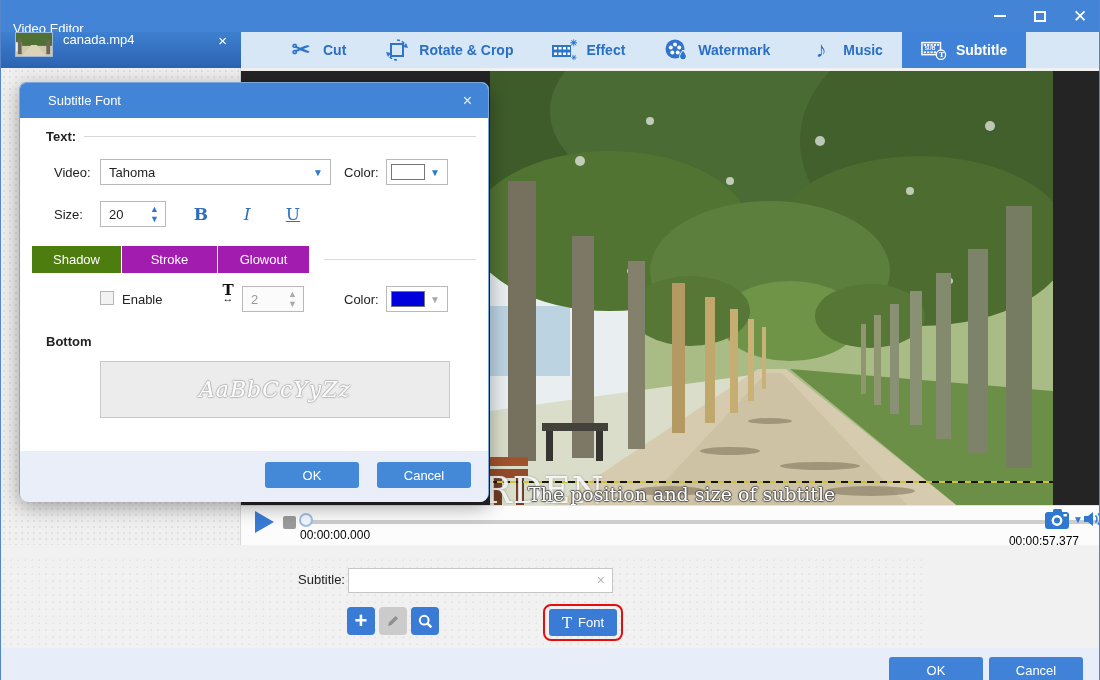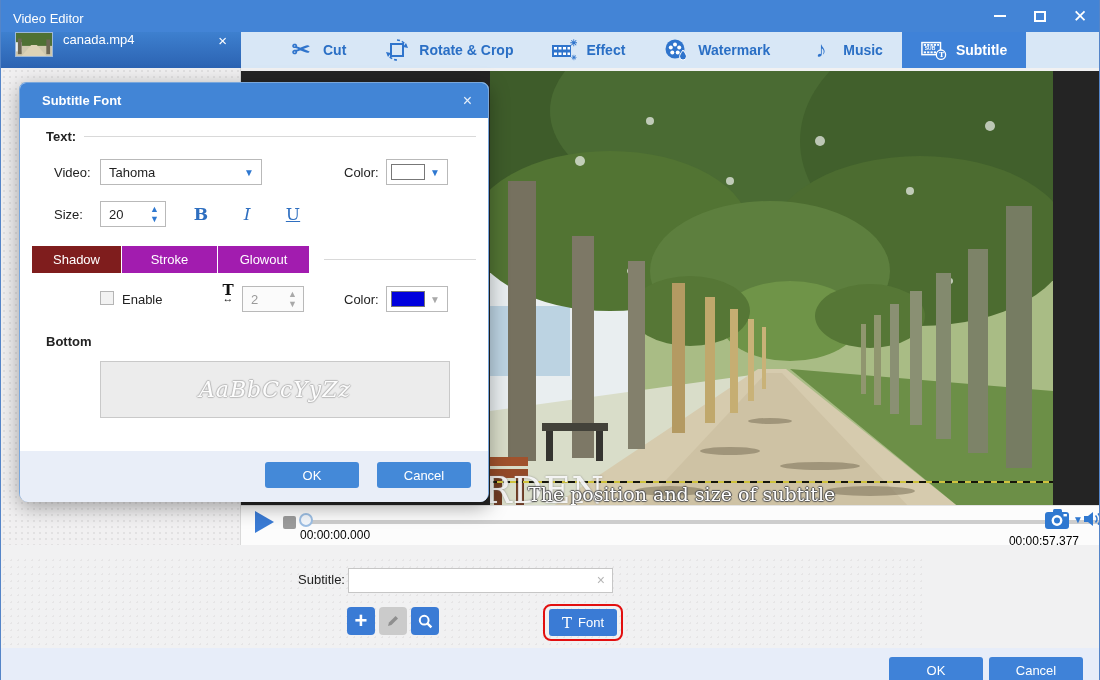--- a/index.html
+++ b/index.html
@@ -5,21 +5,21 @@
   * { margin:0; padding:0; box-sizing:border-box; }
   html,body { width:1100px; height:680px; }
   body {
     font-family:"Liberation Sans", sans-serif;
     position:relative; overflow:hidden; background:#f1f1f2;
     border-left:1px solid #5585c8; border-right:1px solid #5585c8;
   }
   .serif { font-family:"DejaVu Serif", serif; }
 
   
-  .titlebar { position:absolute; left:0; top:0; width:1100px; height:36px; background:#4384d6; display:flex; align-items:center; }
+  .titlebar { position:absolute; left:0; top:0; width:1100px; height:36px; background:#4384d6; display:flex; align-items:flex-end; }
   .titlebar .title { color:#fff; font-size:13px; padding-left:12px; }
   .win-btns { position:absolute; right:8px; top:0; height:32px; display:flex; align-items:center; gap:14px; }
   .win-btn { width:26px; height:24px; color:#fff; font-size:14px; display:flex; align-items:center; justify-content:center; cursor:default; }
   .win-btn .min-glyph { width:12px; height:2px; background:#fff; display:block; }
   .win-btn .max-glyph { width:12px; height:11px; border:2px solid #fff; display:block; }
   .win-btn.close { font-size:17px; }
 
   
   .tabbar { position:absolute; left:0; top:32px; width:1100px; height:36px; background:#d8e7f6; }
   .file-tab { position:absolute; left:0; top:0; width:240px; height:36px; background:linear-gradient(#3e80cf,#2c63b2); display:flex; }
@@ -88,40 +88,40 @@
   .pos-fill { position:absolute; left:0; top:0; width:213px; height:5px; background:#ee7420; border-radius:3px; }
   .pos-handle { position:absolute; left:207px; top:-4px; width:13px; height:13px; border-radius:50%; background:#2f78d0; }
 
   .btm-btn { position:absolute; top:100px; width:94px; height:26px; background:#3f82d8; border-radius:3px; color:#fff; font-size:13px; display:flex; align-items:center; justify-content:center; }
   .btm-ok { left:888px; } .btm-cancel { left:988px; }
 
   
   .dialog { position:absolute; left:18px; top:82px; width:470px; height:420px; background:#fff; border:1px solid #79a7dc;
     border-radius:7px 7px 9px 9px; box-shadow:0 5px 20px rgba(0,0,0,.35); z-index:10; }
   .dlg-head { position:absolute; left:0; top:0; width:468px; height:35px; background:#4285d6; border-radius:6px 6px 0 0; display:flex; align-items:center; }
-  .dlg-head .dtitle { color:#fff; font-size:13px; font-weight:bold; padding-left:22px; flex:1; }
+  .dlg-head .dtitle { color:#fff; font-size:13px; font-weight:normal; padding-left:28px; flex:1; }
   .dlg-head .dclose { color:#e8f0fa; font-size:16px; padding-right:16px; }
   .dlg-label { position:absolute; font-size:13px; color:#222; }
   .sect-label { font-weight:bold; }
   .sep { position:absolute; height:1px; background:#d9d9d9; }
   .combo { position:absolute; height:26px; background:#fff; border:1px solid #b9b9b9; }
   .combo .cv { position:absolute; left:8px; top:5px; font-size:13px; color:#222; }
   .combo .arr { position:absolute; right:7px; top:7px; font-size:10px; color:#2f78d0; }
   .combo .arr.gray { color:#a9a9a9; }
   .swatch { position:absolute; left:4px; top:4px; width:34px; height:16px; border:1px solid #777; }
   .spin { position:absolute; height:26px; background:#fff; border:1px solid #b9b9b9; }
   .spin .sv { position:absolute; left:8px; top:5px; font-size:13px; color:#222; }
   .spin .arrows { position:absolute; right:6px; top:2px; display:flex; flex-direction:column; line-height:10px; font-size:9px; color:#2f78d0; }
   .spin.disabled { background:#fbfbfb; }
   .spin.disabled .sv { color:#9a9a9a; }
   .spin.disabled .arrows { color:#a9a9a9; }
   .style-btn { position:absolute; top:118px; width:22px; height:26px; display:flex; align-items:center; justify-content:center; font-size:17px; color:#2f6fc0; font-weight:bold; }
   .dlg-tabs { position:absolute; left:12px; top:163px; display:flex; }
   .dlg-tab { height:27px; display:flex; align-items:center; justify-content:center; color:#fff; font-size:13px; background:#a21caf; border-right:1px solid #fff; }
-  .dlg-tab.sel { background:#7f1d1d; }
+  .dlg-tab.sel { background:#4d7c0f; }
   .checkbox { position:absolute; left:80px; top:208px; width:14px; height:14px; background:#f2f2f2; border:1px solid #b5b5b5; }
   .t-offset-ico { position:absolute; left:198px; top:201px; width:20px; text-align:center; color:#111; line-height:13px; }
   .t-offset-ico .tt { font-size:15px; font-weight:bold; display:block; }
   .t-offset-ico .lr { font-size:11px; display:block; margin-top:-5px; }
   .sample-box { position:absolute; left:80px; top:278px; width:350px; height:57px; background:#ececec; border:1px solid #c9c9c9; display:flex; align-items:center; justify-content:center;font-style:italic; }
   .sample-text { font-size:22px; color:#fdfdfd; letter-spacing:1px;
     text-shadow:-1px 0 1px #bbb,1px 0 1px #bbb,0 -1px 1px #bbb,0 1px 1px #bbb; }
   .dlg-foot { position:absolute; left:0; top:368px; width:468px; height:51px; background:#e9eef8; border-radius:0 0 8px 8px; }
   .dlg-btn { position:absolute; top:11px; width:94px; height:26px; background:#4489d8; border-radius:3px; color:#fff; font-size:13px; display:flex; align-items:center; justify-content:center; }
   .dlg-ok { left:245px; } .dlg-cancel { left:357px; }
@@ -376,21 +376,21 @@
 <div class="dialog">
   <div class="dlg-head">
     <span class="dtitle">Subtitle Font</span>
     <span class="dclose">×</span>
   </div>
 
   <span class="dlg-label sect-label" style="left:26px; top:46px;">Text:</span>
   <div class="sep" style="left:64px; top:53px; width:392px;"></div>
 
   <span class="dlg-label" style="left:34px; top:82px;">Video:</span>
-  <div class="combo" style="left:80px; top:76px; width:162px;">
+  <div class="combo" style="left:80px; top:76px; width:231px;">
     <span class="cv">Tahoma</span>
     <span class="arr">▼</span>
   </div>
   <span class="dlg-label" style="left:324px; top:82px;">Color:</span>
   <div class="combo" style="left:366px; top:76px; width:62px;">
     <span class="swatch" style="background:#ffffff;"></span>
     <span class="arr">▼</span>
   </div>
 
   <span class="dlg-label" style="left:34px; top:124px;">Size:</span>

